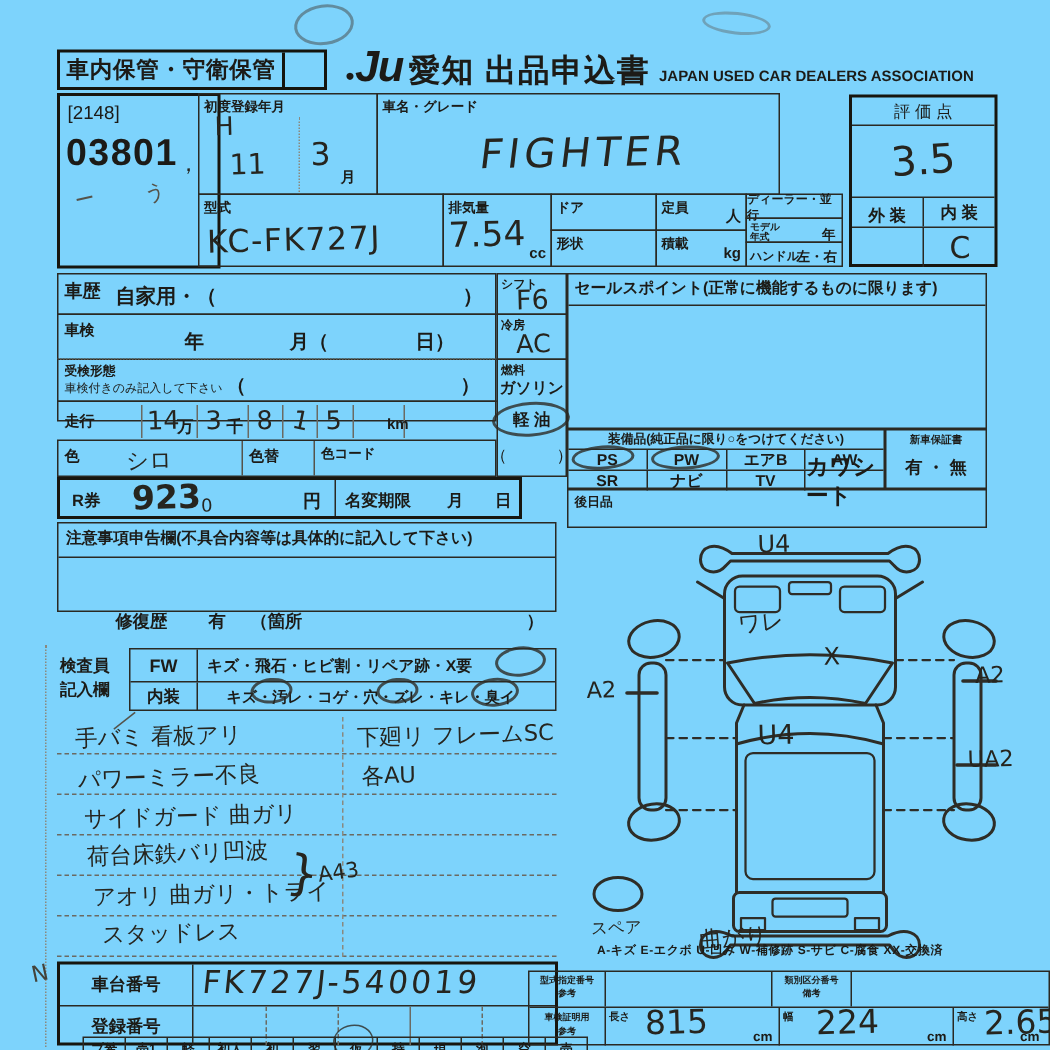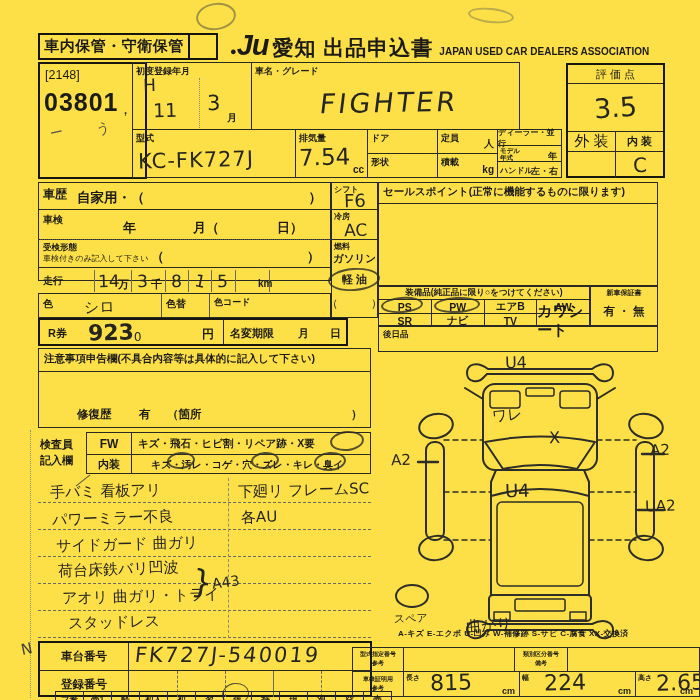--- a/index.html
+++ b/index.html
@@ -1,16 +1,16 @@
 <!DOCTYPE html>
 <html><head>
 <meta charset="utf-8">
 <style>
   html,body{margin:0;padding:0;background:#e7e6e0;}
-  #app{position:relative;width:700px;height:700px;background:#fde047;overflow:hidden;
+  #app{position:relative;width:700px;height:700px;background:#7dd3fc;overflow:hidden;
        font-family:"Liberation Sans",sans-serif;color:#1c1b17;}
   .abs{position:absolute;box-sizing:border-box;}
   .b{border:1.5px solid #2a2922;}
   .b2{border:2.5px solid #17160f;}
   .lbl{font-size:9px;font-weight:bold;white-space:nowrap;}
   .pb{font-weight:bold;white-space:nowrap;}
   .hw{font-family:"DejaVu Sans",sans-serif;color:#26251f;white-space:nowrap;
       transform:rotate(-1.5deg);}
   .ell{border:2px solid rgba(45,44,38,.8);border-radius:50%;background:transparent;}
   .dashh{border-top:1.5px dashed #6b6a62;}
@@ -63,21 +63,21 @@
 
 
   <div class="abs b2" style="left:566px;top:63px;width:99px;height:115px;">
     <div class="ctr" style="height:18px;border-bottom:1.5px solid #2a2922;font-size:11px;font-weight:normal;">
         <span>評 価 点</span>
       </div>
     <div class="ctr" style="height:47px;">
         <span class="hw" style="font-size:27px;transform:rotate(-4deg);">3.5</span>
       </div>
     <div style="display:flex;height:19px;border-top:1.5px solid #2a2922;border-bottom:1.5px solid #2a2922;">
-      <div class="ctr" style="flex:1;font-size:15px;font-weight:normal;">
+      <div class="ctr" style="flex:1;font-size:11px;font-weight:bold;align-items:flex-end;">
           <span>外 装</span>
         </div>
       <div class="ctr" style="flex:1;border-left:1.5px solid #2a2922;font-size:11px;font-weight:bold;">
           <span>内 装</span>
         </div>
     </div>
     <div style="display:flex;height:26px;">
       <div style="flex:1;"></div>
       <div class="ctr" style="flex:1;border-left:1.5px solid #2a2922;">
           <span class="hw" style="font-size:20px;">C</span>
@@ -241,21 +241,21 @@
         <span>新車保証書</span>
       </div>
     <div class="ctr" style="height:26px;font-size:11.5px;font-weight:bold;">
         <span>有 ・ 無</span>
       </div>
   </div>
   <div class="abs b" style="left:378px;top:326px;width:280px;height:26px;">
     <span class="abs" style="left:4px;top:2px;font-size:8.5px;font-weight:bold;">後日品</span>
   </div>
 
-  <div class="abs b" style="left:38px;top:348px;width:333px;height:80px;">
+  <div class="abs b" style="left:38px;top:348px;width:333px;height:60px;">
     <div style="height:19px;border-bottom:1.5px solid #2a2922;padding:3px 0 0 5px;font-size:10.5px;font-weight:bold;white-space:nowrap;"><span>注意事項申告欄(不具合内容等は具体的に記入して下さい)</span></div>
     <span class="abs pb" style="left:38px;top:58px;font-size:11.5px;">修復歴</span>
     <span class="abs pb" style="left:100px;top:58px;font-size:11.5px;">有</span>
     <span class="abs pb" style="left:128px;top:58px;font-size:11.5px;">（箇所</span>
     <span class="abs pb" style="left:312px;top:58px;font-size:11.5px;">）</span>
   </div>
 
   <div class="abs" style="left:40px;top:437px;font-size:11px;font-weight:bold;line-height:1.45;">
     <div>検査員</div>
     <div>記入欄</div>

